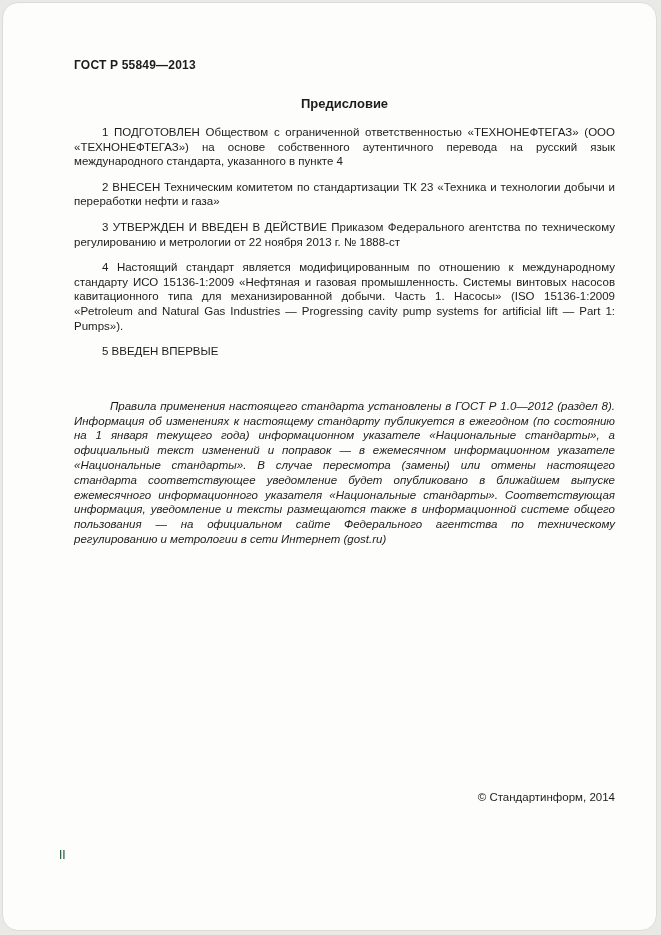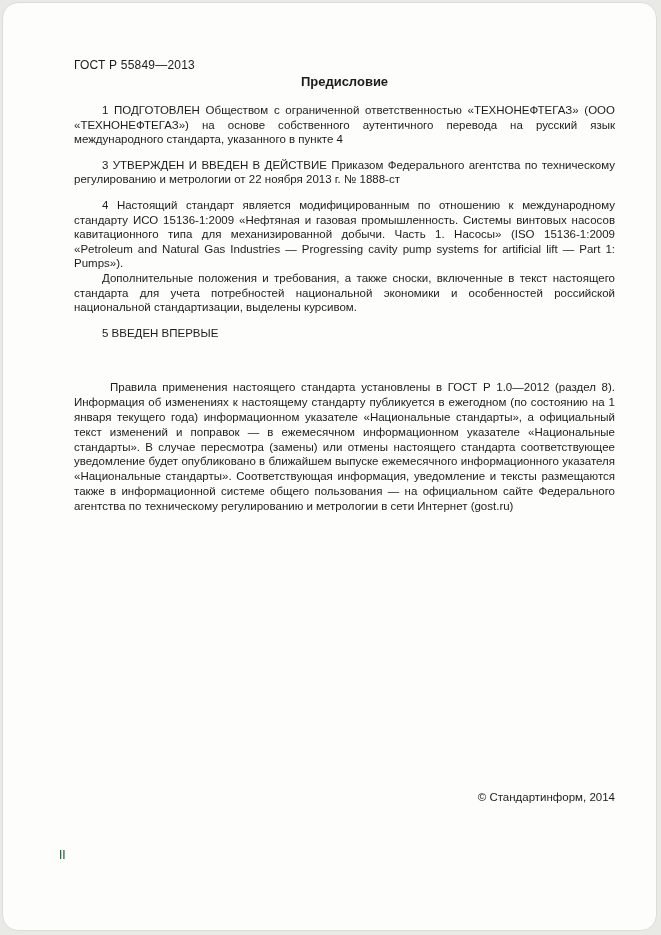--- a/index.html
+++ b/index.html
@@ -24,25 +24,25 @@
   }
   .content {
     position: absolute;
     left: 71px;
     right: 41px;
     top: 55px;
     color: #1c1c1c;
   }
   .doc-code {
     font-size: 12px;
-    font-weight: normal;
+    font-weight: bold;
     letter-spacing: 0.2px;
   }
   .doc-title {
-    margin: 2px 0 0 0;
+    margin: 24px 0 0 0;
     text-align: center;
     font-size: 13px;
     font-weight: bold;
   }
   .body-text {
     margin-top: 14px;
   }
   .body-text p {
     margin: 0;
     font-size: 11.5px;
@@ -53,20 +53,21 @@
   .body-text p.gap {
     margin-top: 11px;
   }
   .note-block {
     margin-top: 40px;
   }
   .note-block p {
     margin: 0;
     font-size: 11.5px;
     line-height: 14.8px;
+    font-style: italic;
     text-align: justify;
     text-indent: 36px;
   }
   .copyright {
     position: absolute;
     top: 768px;
     right: 41px;
     font-size: 11.5px;
     color: #1c1c1c;
     margin-top: 20px;
@@ -95,23 +96,23 @@
 
 <div class="sheet">
   <div class="content">
 
     <div class="doc-code">ГОСТ Р 55849—2013</div>
 
     <h1 class="doc-title">Предисловие</h1>
 
     <div class="body-text">
       <p class="gap">1 ПОДГОТОВЛЕН Обществом с ограниченной ответственностью «ТЕХНОНЕФТЕГАЗ» (ООО «ТЕХНОНЕФТЕГАЗ») на основе собственного аутентичного перевода на русский язык международного стандарта, указанного в пункте 4</p>
+      <p class="gap">2 ВНЕСЕН Техническим комитетом по стандартизации ТК 23 «Техника и технологии добычи и переработки нефти и газа»</p>
       <p class="gap">3 УТВЕРЖДЕН И ВВЕДЕН В ДЕЙСТВИЕ Приказом Федерального агентства по техническому регулированию и метрологии от 22 ноября 2013 г. № 1888-ст</p>
       <p class="gap">4 Настоящий стандарт является модифицированным по отношению к международному стандарту ИСО 15136-1:2009 «Нефтяная и газовая промышленность. Системы винтовых насосов кавитационного типа для механизированной добычи. Часть 1. Насосы» (ISO 15136-1:2009 «Petroleum and Natural Gas Industries — Progressing cavity pump systems for artificial lift — Part 1: Pumps»).</p>
-      <p>Дополнительные положения и требования, а также сноски, включенные в текст настоящего стандарта для учета потребностей национальной экономики и особенностей российской национальной стандартизации, выделены курсивом.</p>
       <p class="gap">5 ВВЕДЕН ВПЕРВЫЕ</p>
     </div>
 
     <div class="note-block">
       <p>Правила применения настоящего стандарта установлены в ГОСТ Р 1.0—2012 (раздел 8). Информация об изменениях к настоящему стандарту публикуется в ежегодном (по состоянию на 1 января текущего года) информационном указателе «Национальные стандарты», а официальный текст изменений и поправок — в ежемесячном информационном указателе «Национальные стандарты». В случае пересмотра (замены) или отмены настоящего стандарта соответствующее уведомление будет опубликовано в ближайшем выпуске ежемесячного информационного указателя «Национальные стандарты». Соответствующая информация, уведомление и тексты размещаются также в информационной системе общего пользования — на официальном сайте Федерального агентства по техническому регулированию и метрологии в сети Интернет (gost.ru)</p>
     </div>
 
   </div>
 
   <div class="copyright">© Стандартинформ, 2014</div>

